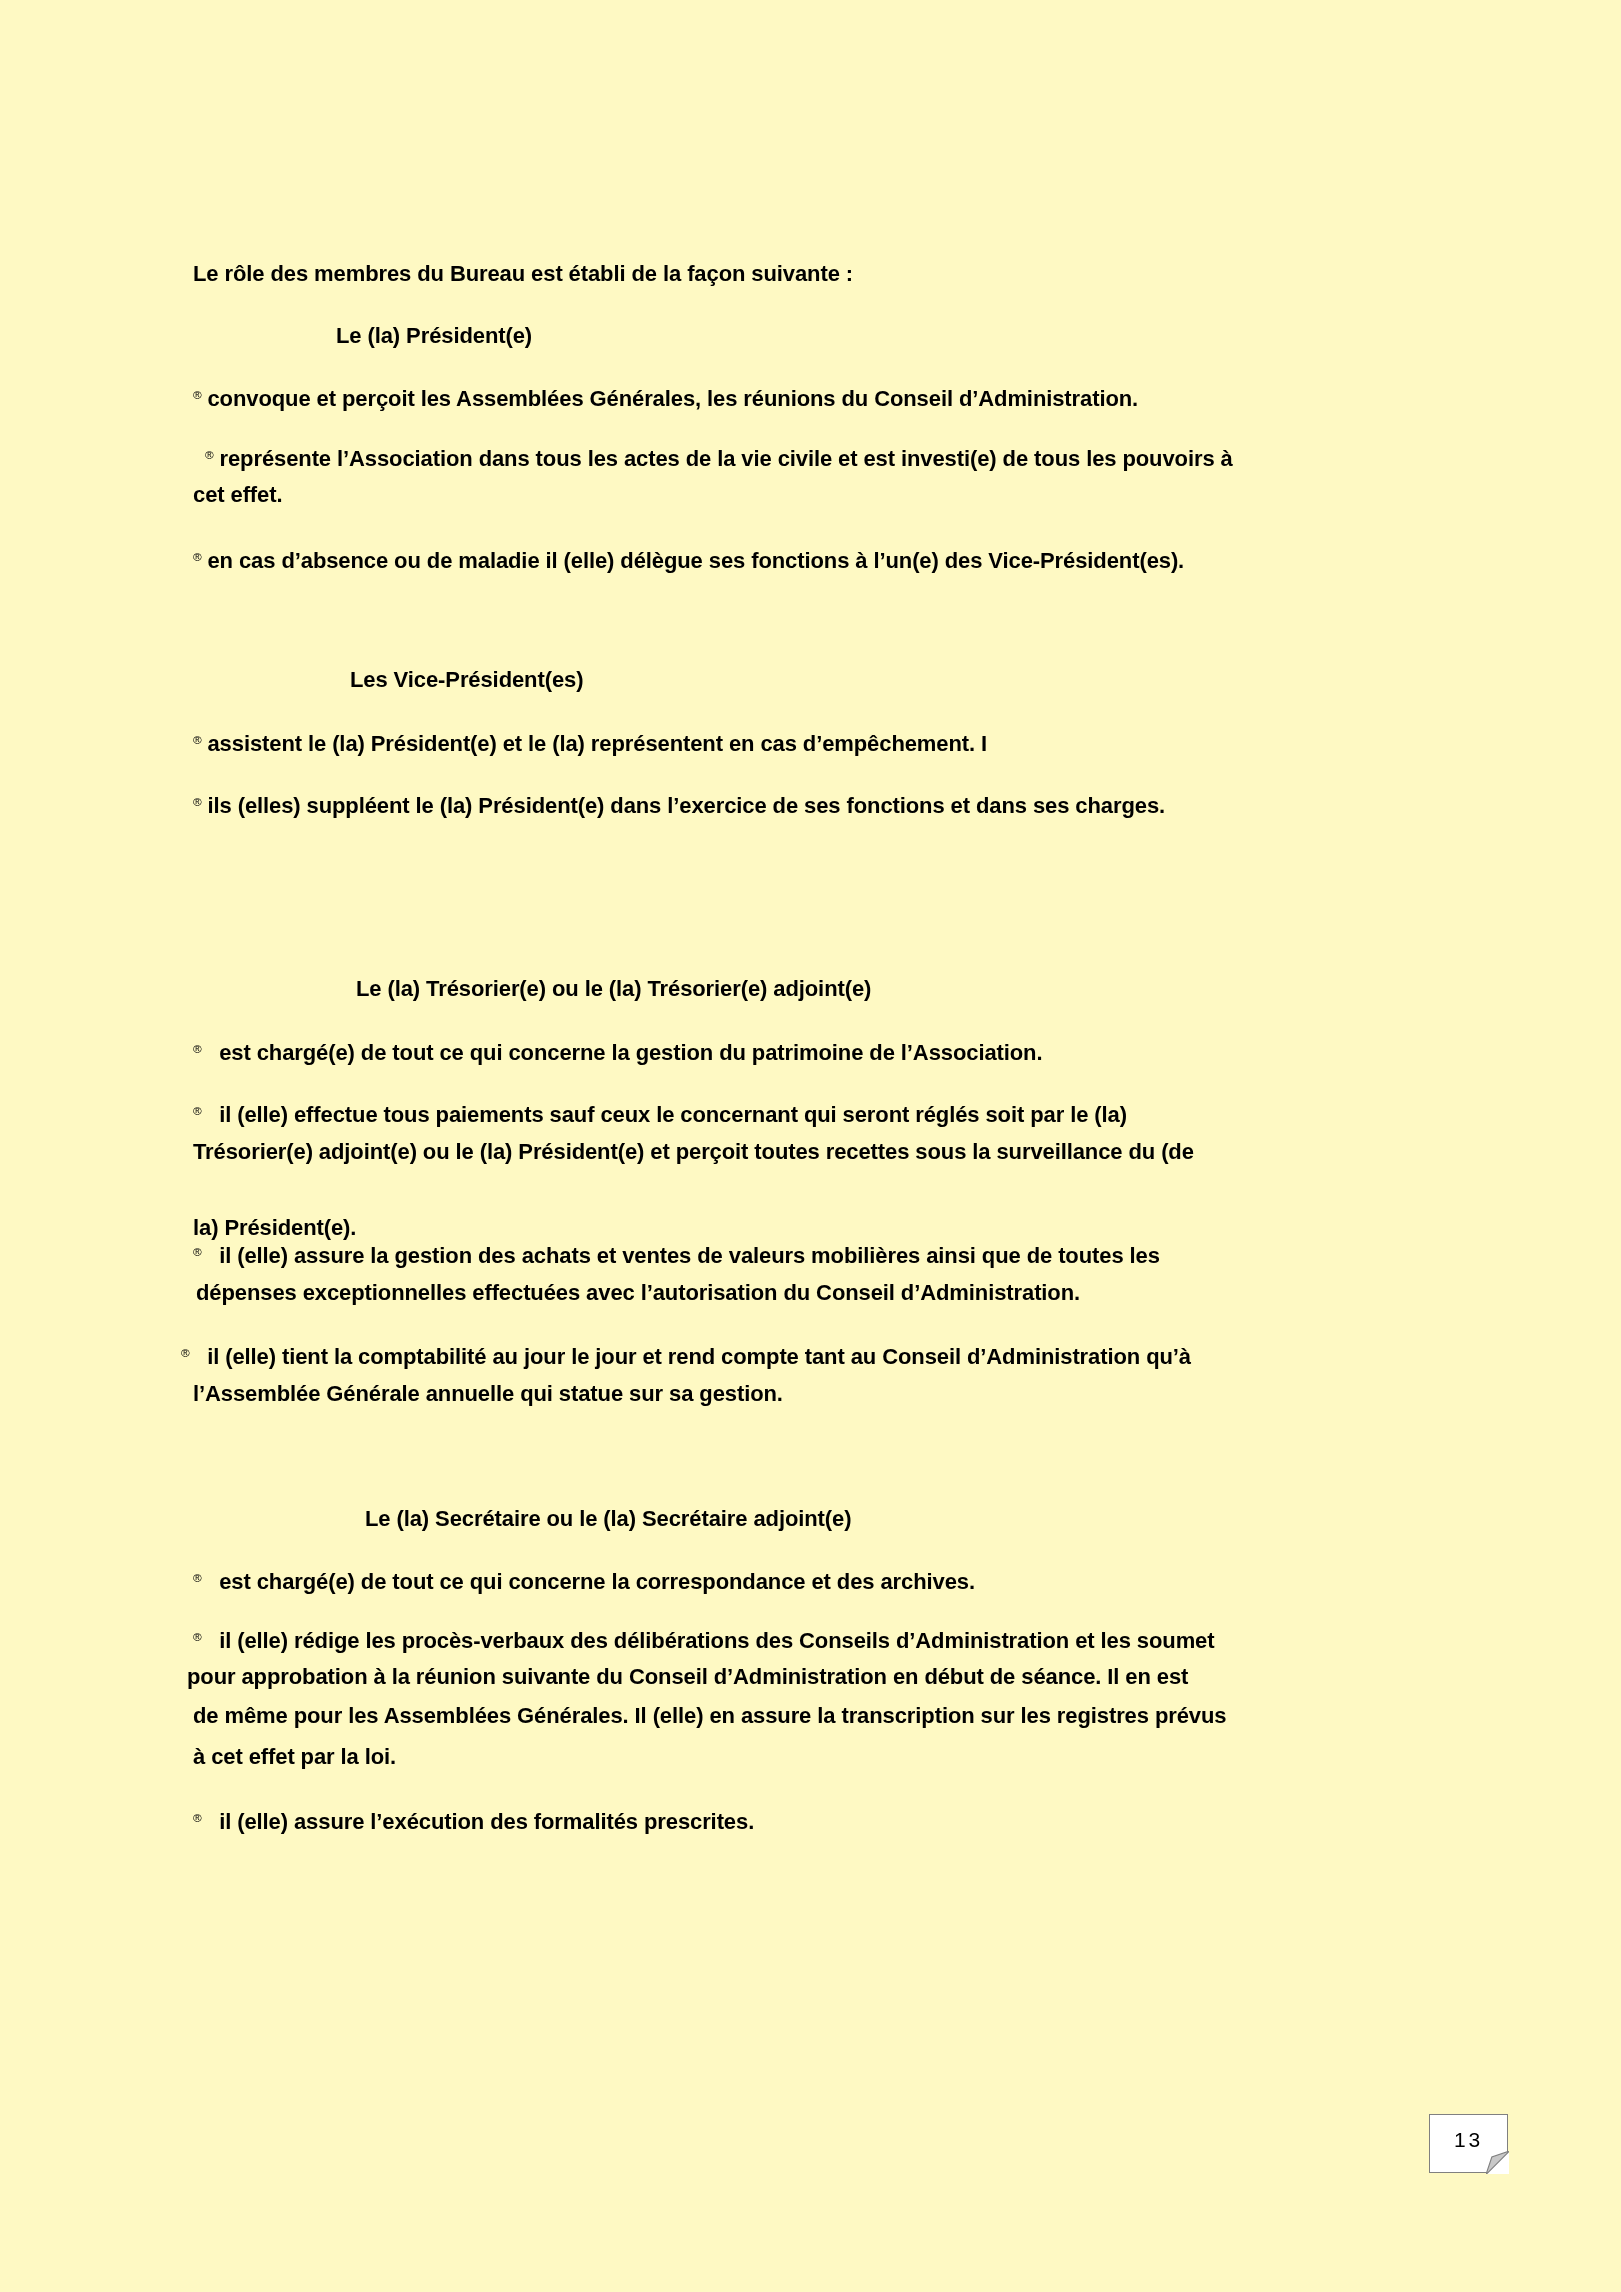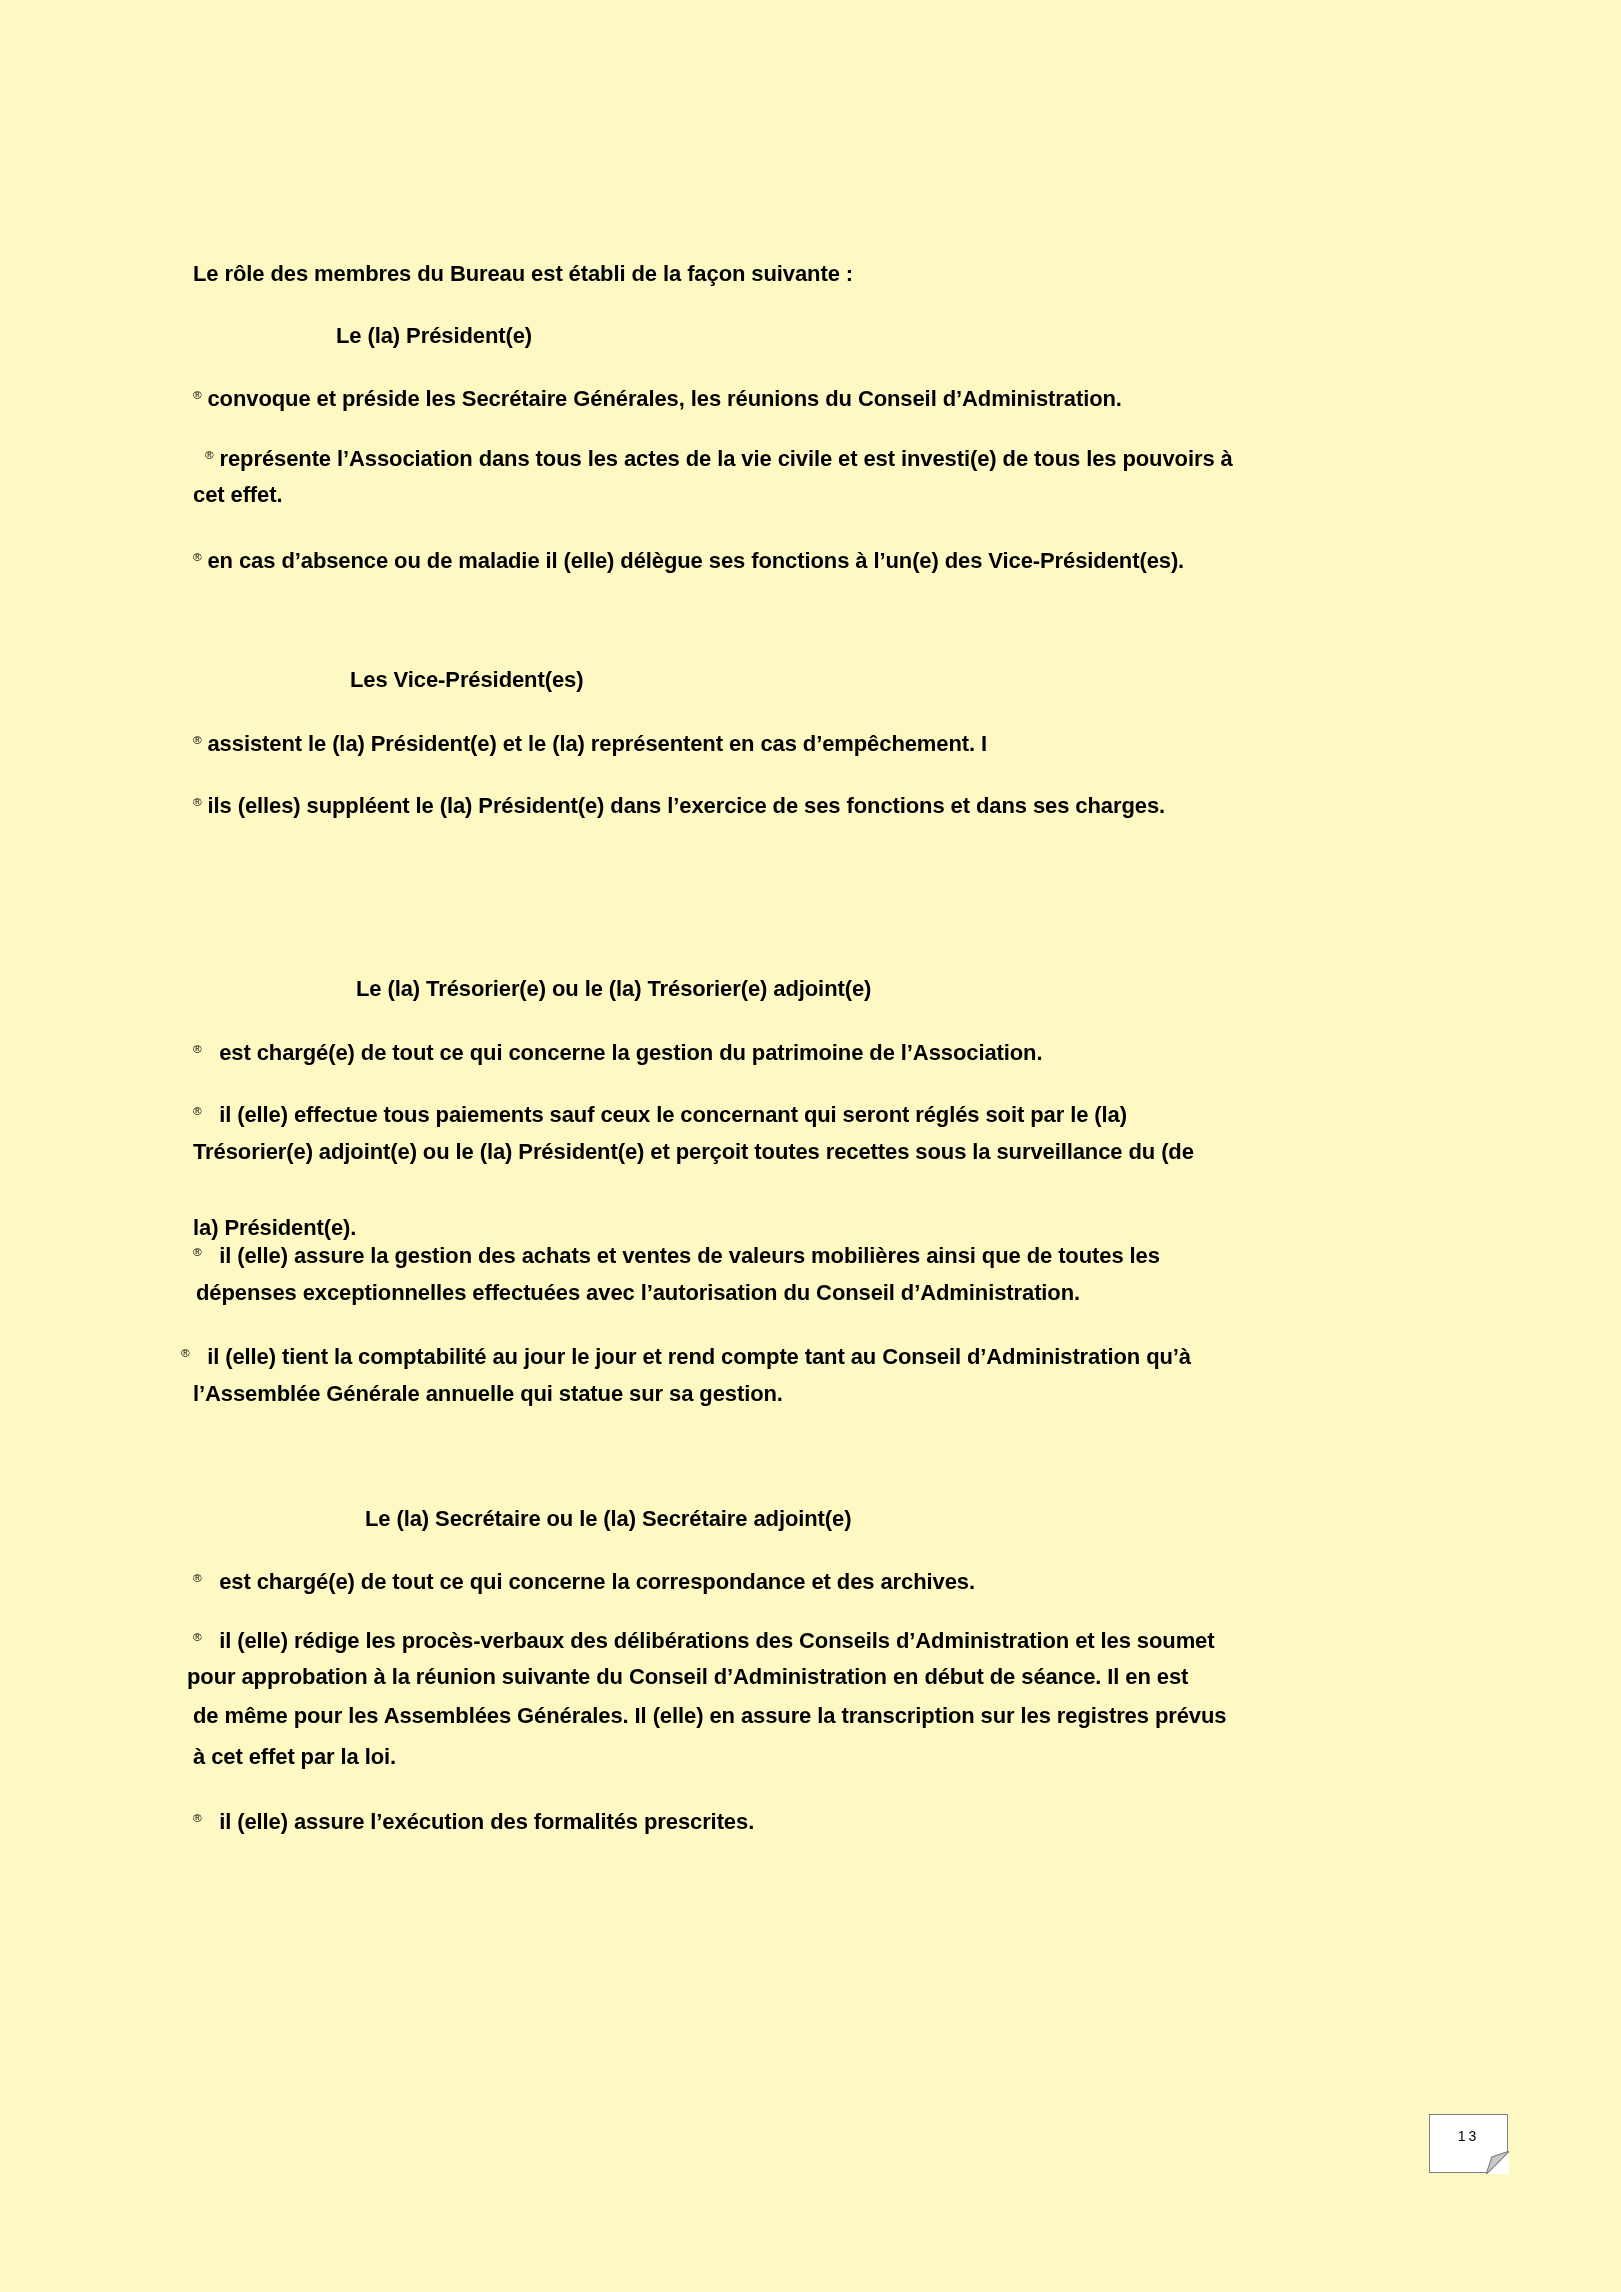--- a/index.html
+++ b/index.html
@@ -7,34 +7,34 @@
          font-family: "Liberation Sans", sans-serif; color: #000000; }
   .page { position: absolute; left: 0; top: 0; width: 1621px; height: 2293px; background: #fef9c3; }
   .line { position: absolute; white-space: nowrap; font-weight: bold; font-size: 22px;
           line-height: 25.5px; letter-spacing: -0.1px; }
   .bullet { font-size: 11.8px; vertical-align: 6.9px; font-weight: normal; margin-right: 5.9px; }
   .bullet.wide { margin-right: 17.6px; }
   .heading { }
   .page-number-box { position: absolute; left: 1429px; top: 2114px; width: 79px; height: 59px;
                      border: 1.5px solid #808080; box-sizing: border-box; background: #ffffff; }
   .page-number { position: absolute; left: 0; right: 0; top: 12.7px; text-align: center;
-                 font-family: "Liberation Sans", sans-serif; font-size: 14px; font-weight: normal;
+                 font-family: "Liberation Sans", sans-serif; font-size: 21px; font-weight: normal;
                  letter-spacing: 2.9px; color: #000; }
   .fold { position: absolute; right: -2px; bottom: -2px; width: 23.5px; height: 23.5px; }
 </style>
 </head>
 <body>
 
 <div class="page">
 
   <div class="line" style="left:193px; top:261px;">Le rôle des membres du Bureau est établi de la façon suivante :</div>
 
   <div class="line heading" style="left:336px; top:323px;">Le (la) Président(e)</div>
 
-  <div class="line" style="left:193px; top:383px;"><span class="bullet">®</span><span>convoque et préside les Secrétaire Générales, les réunions du Conseil d’Administration.</span></div>
+  <div class="line" style="left:193px; top:383px;"><span class="bullet">®</span><span>convoque et perçoit les Assemblées Générales, les réunions du Conseil d’Administration.</span></div>
 
   <div class="line" style="left:193px; top:443px;margin-left:12px;"><span class="bullet">®</span><span>représente l’Association dans tous les actes de la vie civile et est investi(e) de tous les pouvoirs à</span></div>
   <div class="line" style="left:193px; top:482px;">cet effet.</div>
 
   <div class="line" style="left:193px; top:545px;"><span class="bullet">®</span><span>en cas d’absence ou de maladie il (elle) délègue ses fonctions à l’un(e) des Vice-Président(es).</span></div>
 
   <div class="line heading" style="left:350px; top:667px;">Les Vice-Président(es)</div>
 
   <div class="line" style="left:193px; top:728px;"><span class="bullet">®</span><span>assistent le (la) Président(e) et le (la) représentent en cas d’empêchement. I</span></div>
 

